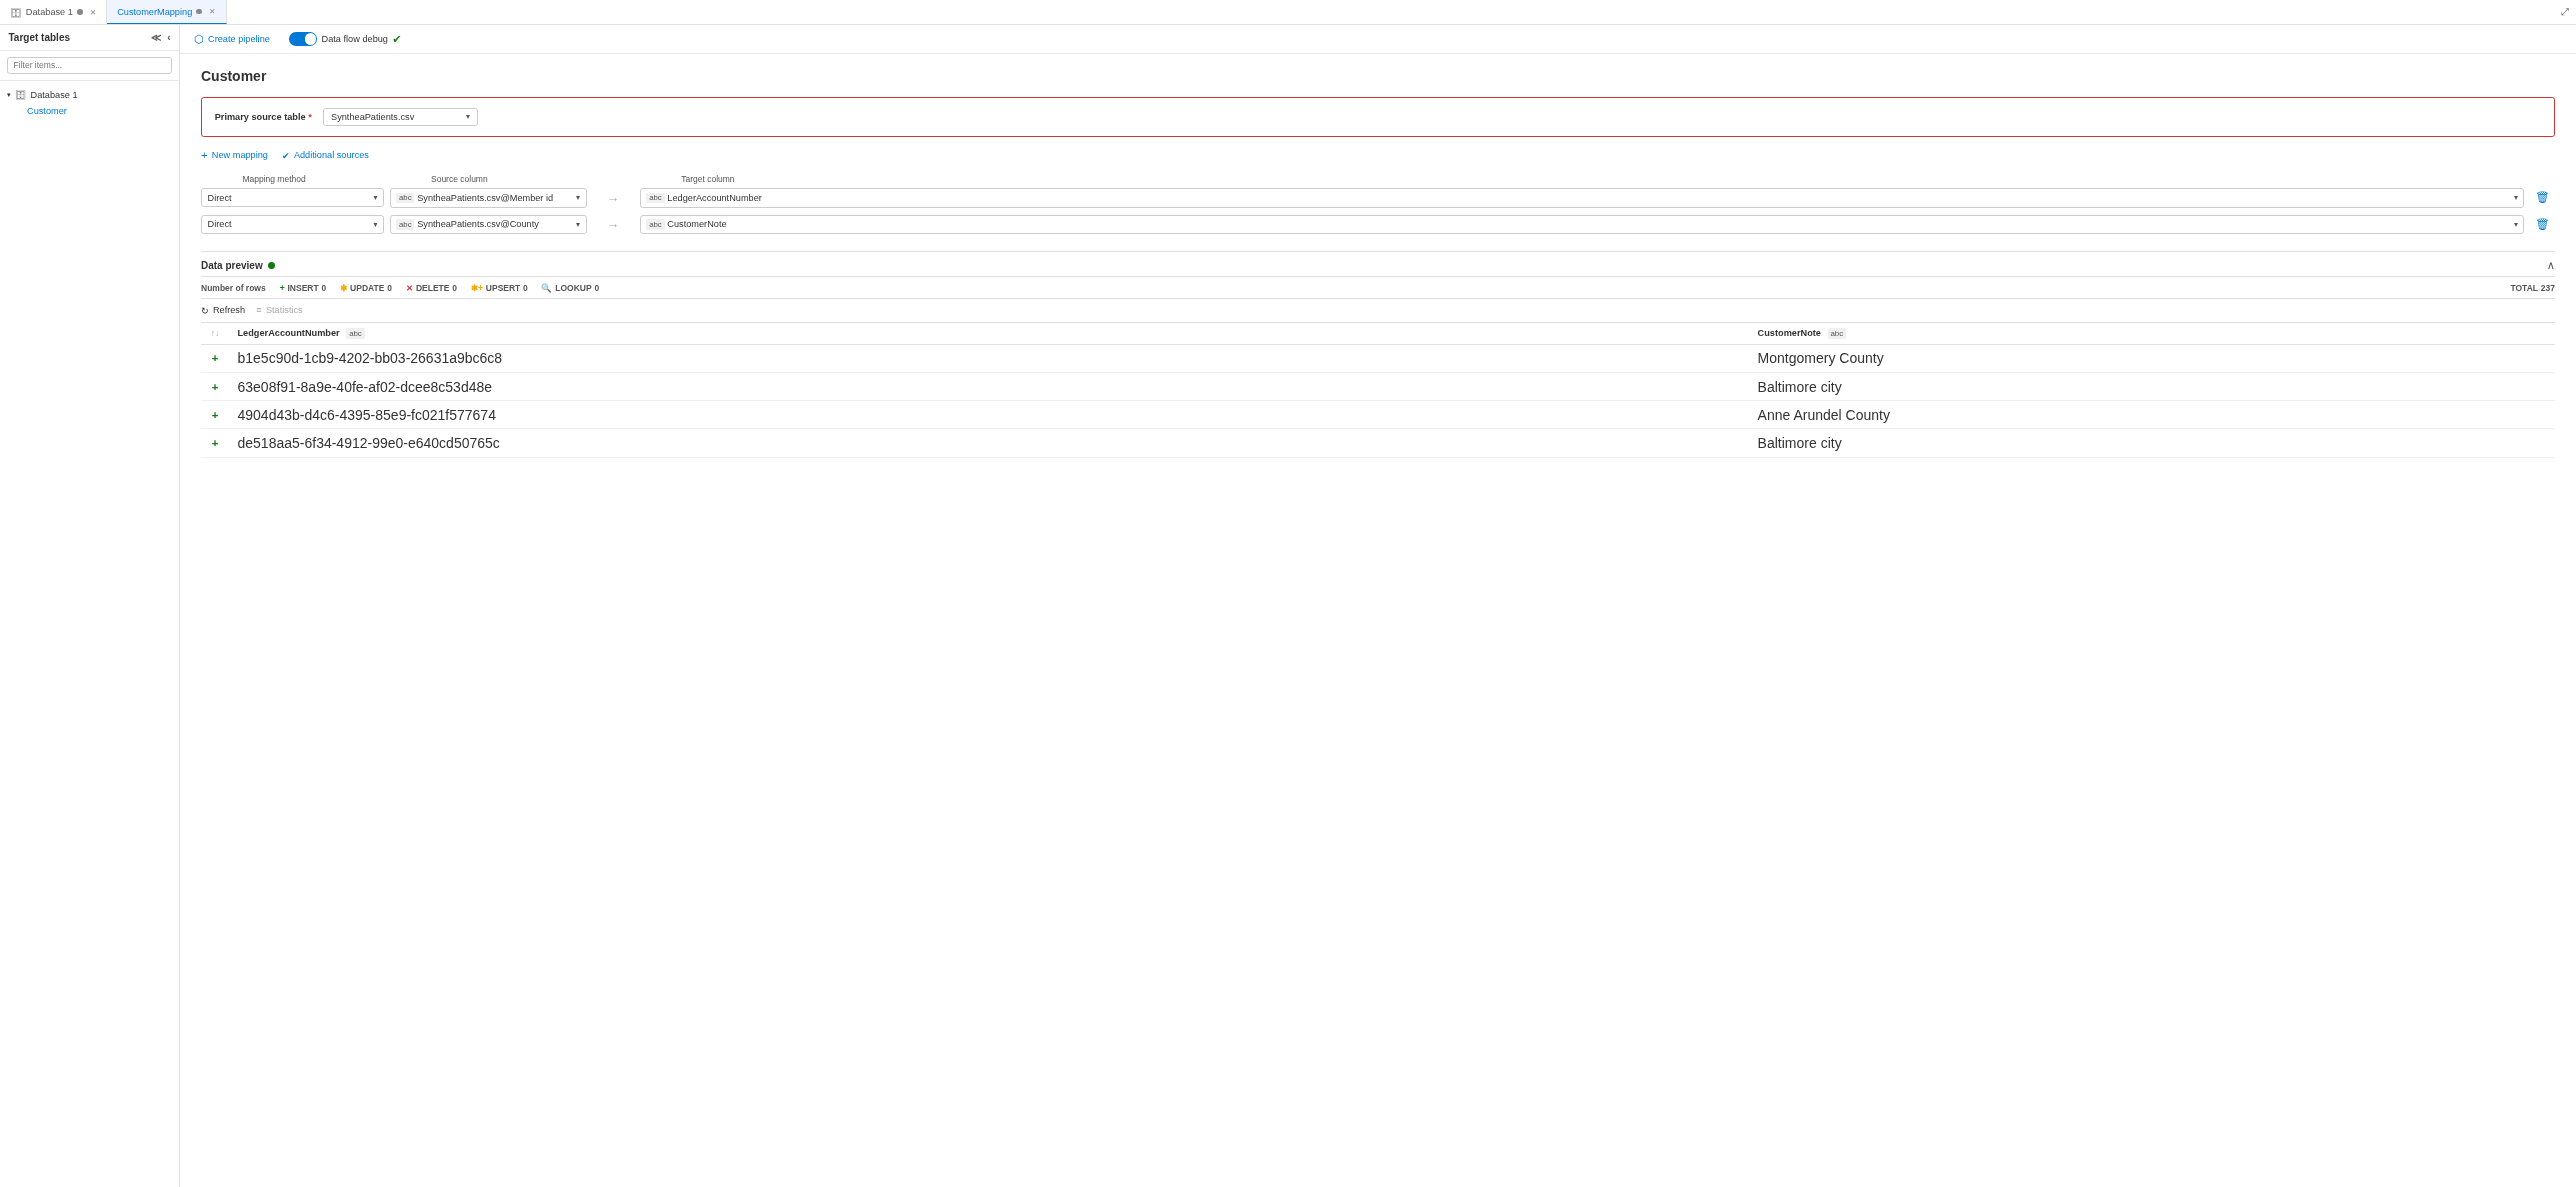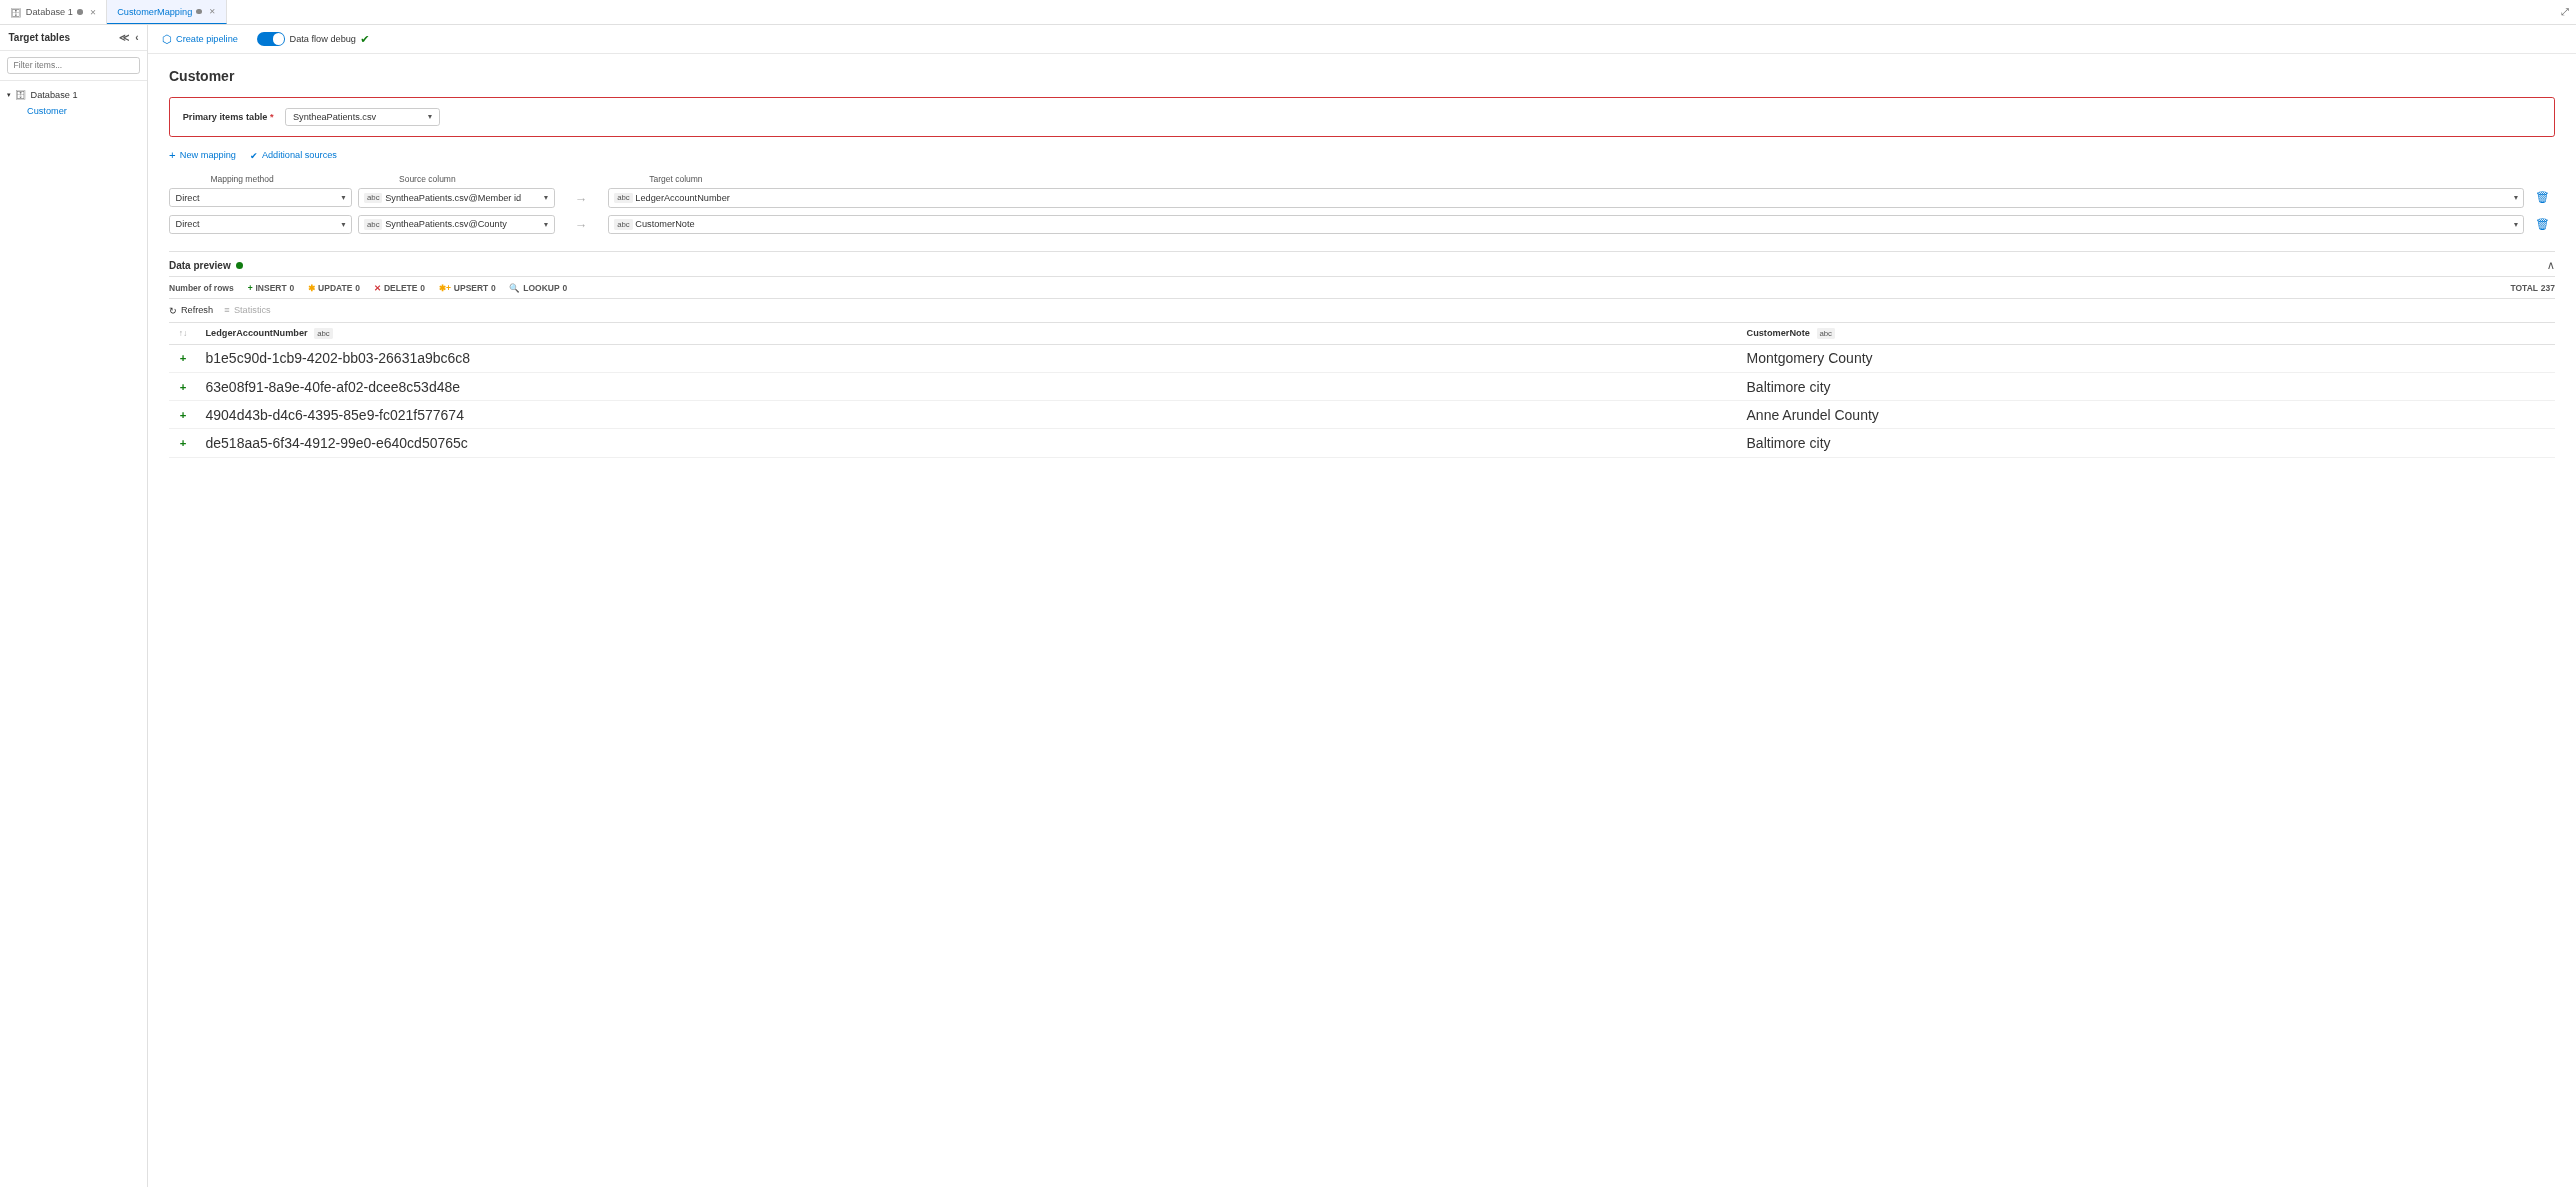--- a/index.html
+++ b/index.html
@@ -10,21 +10,21 @@
     .tab-item { display: flex; align-items: center; padding: 0 10px; height: 100%; border-right: 0.7px solid #e0e0e0; font-size: 9.2px; color: #555; cursor: pointer; gap: 4.2px; }
     .tab-item.active { background: #f0f4ff; color: #0078d4; border-bottom: 1.4px solid #0078d4; }
     .tab-item .dot { width: 5.6px; height: 5.6px; border-radius: 50%; background: #888; display: inline-block; }
     .tab-item .close-x { font-size: 7.8px; color: #888; margin-left: 2.8px; }
     .expand-icon { margin-left: auto; padding-right: 7px; color: #555; font-size: 10px; cursor: pointer; }
 
     
     .main { display: flex; flex: 1; overflow: hidden; }
 
     
-    .sidebar { width: 148px; background: #fff; border-right: 0.7px solid #e0e0e0; display: flex; flex-direction: column; overflow: hidden; flex-shrink: 0; }
+    .sidebar { width: 180px; background: #fff; border-right: 0.7px solid #e0e0e0; display: flex; flex-direction: column; overflow: hidden; flex-shrink: 0; }
     .sidebar-header { display: flex; align-items: center; justify-content: space-between; padding: 7px 8.5px; font-weight: 600; font-size: 10px; border-bottom: 0.7px solid #e8e8e8; }
     .sidebar-header-icons { display: flex; gap: 5.6px; color: #555; cursor: pointer; }
     .sidebar-filter { padding: 5.6px 7px; border-bottom: 0.7px solid #e8e8e8; }
     .sidebar-filter input { width: 100%; border: 0.7px solid #ccc; border-radius: 2.8px; padding: 2.8px 5.6px; font-size: 8.5px; outline: none; }
     .sidebar-section { padding: 5.6px 7px; }
     .sidebar-db { display: flex; align-items: center; gap: 4.2px; font-size: 9.2px; color: #333; cursor: pointer; padding: 2.8px 0; }
     .sidebar-db .chevron { font-size: 7px; }
     .sidebar-db .db-icon { color: #555; }
     .sidebar-table { padding: 2.8px 5.6px 2.8px 20px; font-size: 9.2px; color: #0078d4; cursor: pointer; }
 
@@ -176,21 +176,21 @@
         <span class="debug-check">✔</span>
       </div>
     </div>
 
     <div class="page-body">
 
       <div class="page-title">Customer</div>
 
       <div class="primary-source-box">
         <span class="primary-source-label">
-          <span>Primary items table</span>
+          <span>Primary source table</span>
           <span class="primary-source-required"> *</span>
         </span>
         <div class="source-dropdown">
           <span>SyntheaPatients.csv</span>
           <span class="chevron-down">▾</span>
         </div>
       </div>
 
       <div class="action-row">
         <button class="btn-new-mapping">

